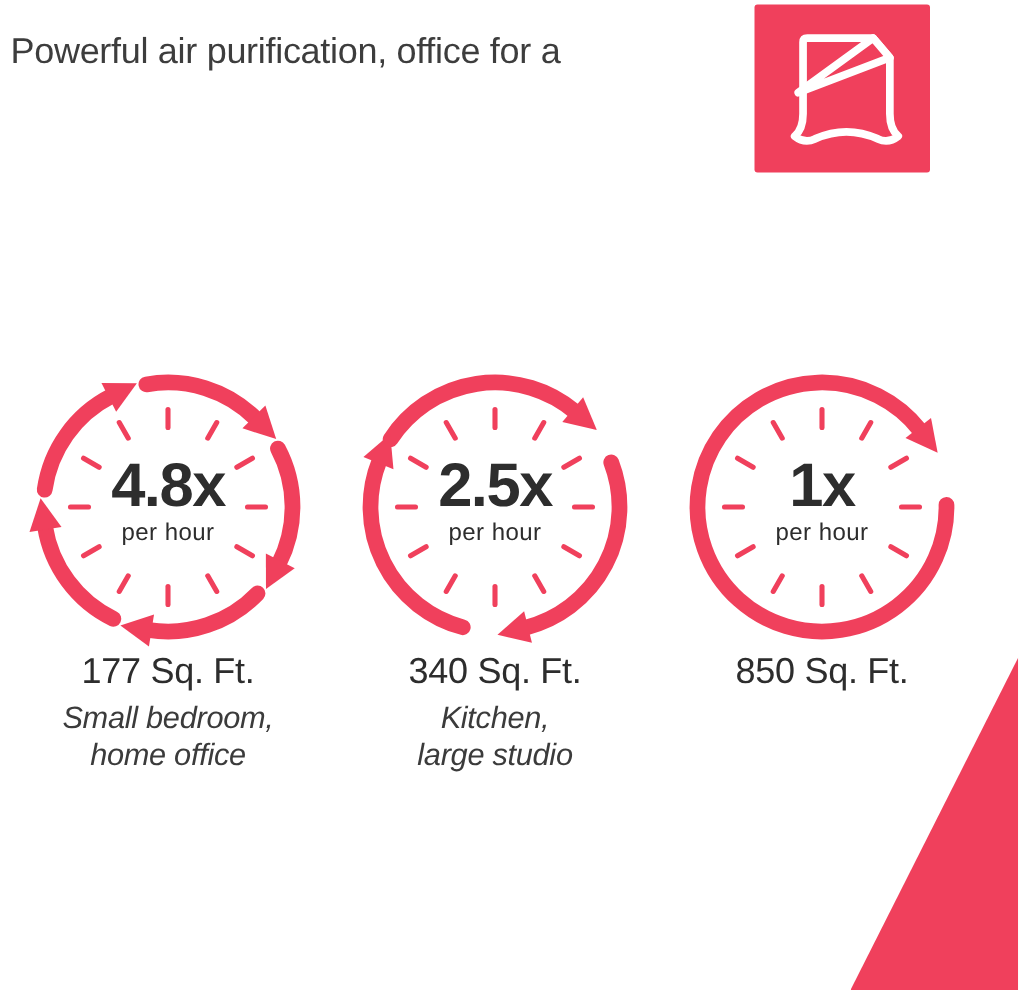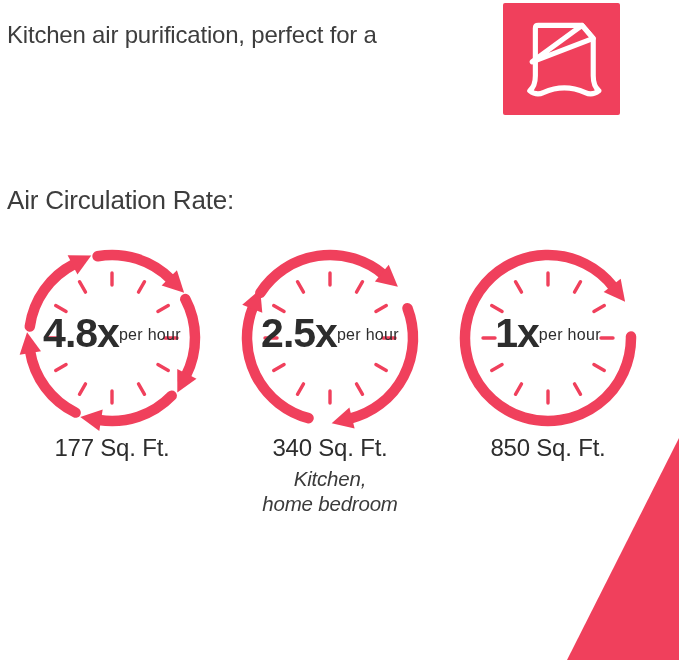--- a/index.html
+++ b/index.html
@@ -47,21 +47,21 @@
     display:flex;gap:6px;
   }
   .col{
     width:212px;
     display:flex;flex-direction:column;align-items:center;
   }
   .dial{position:relative;width:186px;height:186px;}
   .dial svg{overflow:visible;display:block;}
   .dial-label{
     position:absolute;inset:0;
-    display:flex;align-items:center;justify-content:center;
+    display:flex;flex-direction:column;align-items:center;justify-content:center;
     transform:translateY(-5px);
     pointer-events:none;
     text-align:right;
   }
   .rate{
     font-size:41px;font-weight:700;letter-spacing:-1px;line-height:1;
     color:var(--number);
   }
   .unit{
     font-size:16px;font-weight:400;letter-spacing:0.3px;line-height:1;
@@ -86,30 +86,29 @@
     width:112px;height:222px;
     background:var(--accent);
     clip-path:polygon(100% 0, 100% 100%, 0 100%);
   }
 </style>
 </head>
 <body>
 
 <div class="page">
 
-  <div class="tagline">Kitchen air purification, perfect for a</div>
+  <div class="tagline">Powerful air purification, office for a</div>
 
   <div class="badge">
     <svg viewBox="0 0 120 120">
       <path d="M35,24 L82,24 L94,38 L94,78 Q94,89 100,94 Q93,99.5 85.5,96 Q74,91 63,91 Q52,91 40.5,96 Q33,99.5 26,94 Q32,89 32,78 L32,27 Q32,24 35,24 Z" fill="none" stroke="#FFFFFF" stroke-width="5.5" stroke-linejoin="round" stroke-linecap="round"></path>
       <path d="M82,24 L94,38 L28.5,63 Z" fill="#F0405C" stroke="#FFFFFF" stroke-width="5.5" stroke-linejoin="round" stroke-linecap="round"></path>
     </svg>
   </div>
 
-  <div class="section-label">Air Circulation Rate:</div>
 
   <div class="circles-row">
 
     <div class="col">
       <div class="dial">
         <svg class="dial-svg" width="186" height="186" viewBox="0 0 186 186">
             <line x1="93" y1="40" x2="93" y2="28" stroke="#F0405C" stroke-width="3.4" stroke-linecap="round"></line>
             <line x1="119.5" y1="47.100653599424746" x2="125.5" y2="36.70834875401148" stroke="#F0405C" stroke-width="3.4" stroke-linecap="round"></line>
             <line x1="138.89934640057524" y1="66.5" x2="149.2916512459885" y2="60.49999999999999" stroke="#F0405C" stroke-width="3.4" stroke-linecap="round"></line>
             <line x1="146" y1="93" x2="158" y2="93" stroke="#F0405C" stroke-width="3.4" stroke-linecap="round"></line>
@@ -131,20 +130,22 @@
             <polygon points="8.049612894839186,87.21798212703155 0.667702582256549,109.64892950196393 22.001770739111524,106.26994505709494" fill="#F0405C"></polygon>
             <path d="M10.807750294449662,81.44863262031457 A83 83 0 0 1 55.3187885216176,19.046458492365474" fill="none" stroke="#F0405C" stroke-width="10.5" stroke-linecap="round"></path>
             <polygon points="72.24791248119658,10.420638997314082 48.633678076053755,10.331569030610195 58.439872870427976,29.577309953078938" fill="#F0405C"></polygon>
           </svg>
         <div class="dial-label">
           <span class="rate">4.8x</span>
           <span class="unit">per hour</span>
         </div>
       </div>
       <div class="area">177 Sq. Ft.</div>
+      <div class="rooms">Small bedroom,
+home office</div>
     </div>
 
     <div class="col">
       <div class="dial">
         <svg class="dial-svg" width="186" height="186" viewBox="0 0 186 186">
             <line x1="93" y1="40" x2="93" y2="28" stroke="#F0405C" stroke-width="3.4" stroke-linecap="round"></line>
             <line x1="119.5" y1="47.100653599424746" x2="125.5" y2="36.70834875401148" stroke="#F0405C" stroke-width="3.4" stroke-linecap="round"></line>
             <line x1="138.89934640057524" y1="66.5" x2="149.2916512459885" y2="60.49999999999999" stroke="#F0405C" stroke-width="3.4" stroke-linecap="round"></line>
             <line x1="146" y1="93" x2="158" y2="93" stroke="#F0405C" stroke-width="3.4" stroke-linecap="round"></line>
             <line x1="138.89934640057527" y1="119.49999999999999" x2="149.29165124598853" y2="125.49999999999999" stroke="#F0405C" stroke-width="3.4" stroke-linecap="round"></line>
@@ -162,21 +163,21 @@
             <path d="M71.51801925649082,173.17184358199268 A83 83 0 0 1 16.043740070956645,61.90765274647931" fill="none" stroke="#F0405C" stroke-width="10.5" stroke-linecap="round"></path>
             <polygon points="23.161265345858972,44.29115950971035 5.2809412548035155,59.71626924672103 25.308112513446126,67.80777166450473" fill="#F0405C"></polygon>
           </svg>
         <div class="dial-label">
           <span class="rate">2.5x</span>
           <span class="unit">per hour</span>
         </div>
       </div>
       <div class="area">340 Sq. Ft.</div>
       <div class="rooms">Kitchen,
-home bedroom</div>
+large studio</div>
     </div>
 
     <div class="col">
       <div class="dial">
         <svg class="dial-svg" width="186" height="186" viewBox="0 0 186 186">
             <line x1="93" y1="40" x2="93" y2="28" stroke="#F0405C" stroke-width="3.4" stroke-linecap="round"></line>
             <line x1="119.5" y1="47.100653599424746" x2="125.5" y2="36.70834875401148" stroke="#F0405C" stroke-width="3.4" stroke-linecap="round"></line>
             <line x1="138.89934640057524" y1="66.5" x2="149.2916512459885" y2="60.49999999999999" stroke="#F0405C" stroke-width="3.4" stroke-linecap="round"></line>
             <line x1="146" y1="93" x2="158" y2="93" stroke="#F0405C" stroke-width="3.4" stroke-linecap="round"></line>
             <line x1="138.89934640057527" y1="119.49999999999999" x2="149.29165124598853" y2="125.49999999999999" stroke="#F0405C" stroke-width="3.4" stroke-linecap="round"></line>

